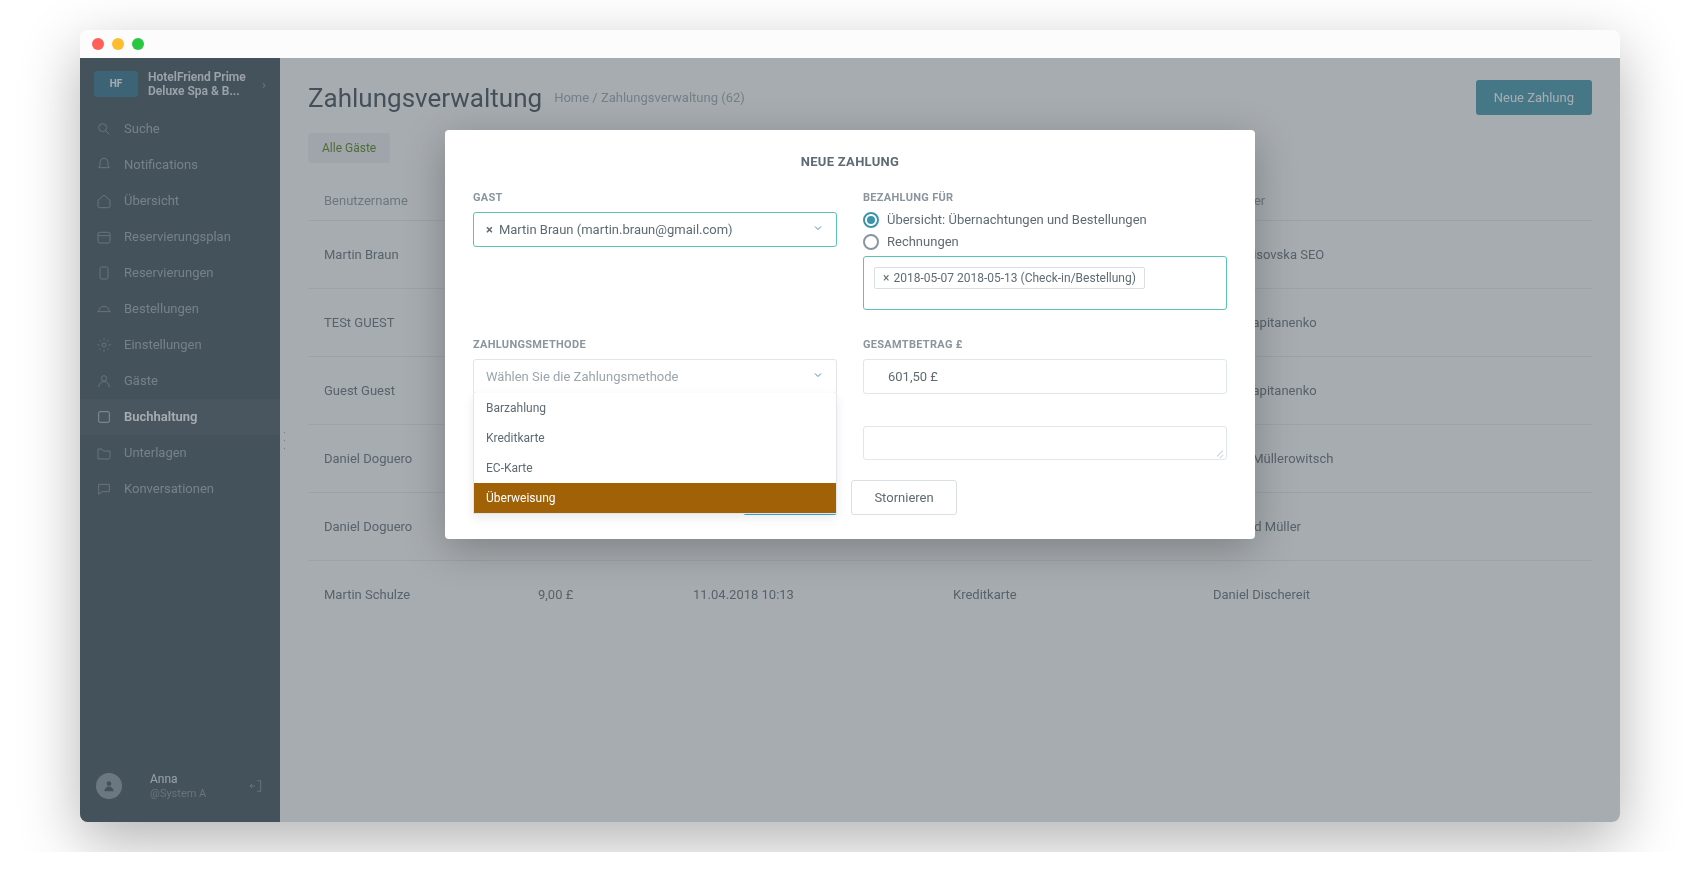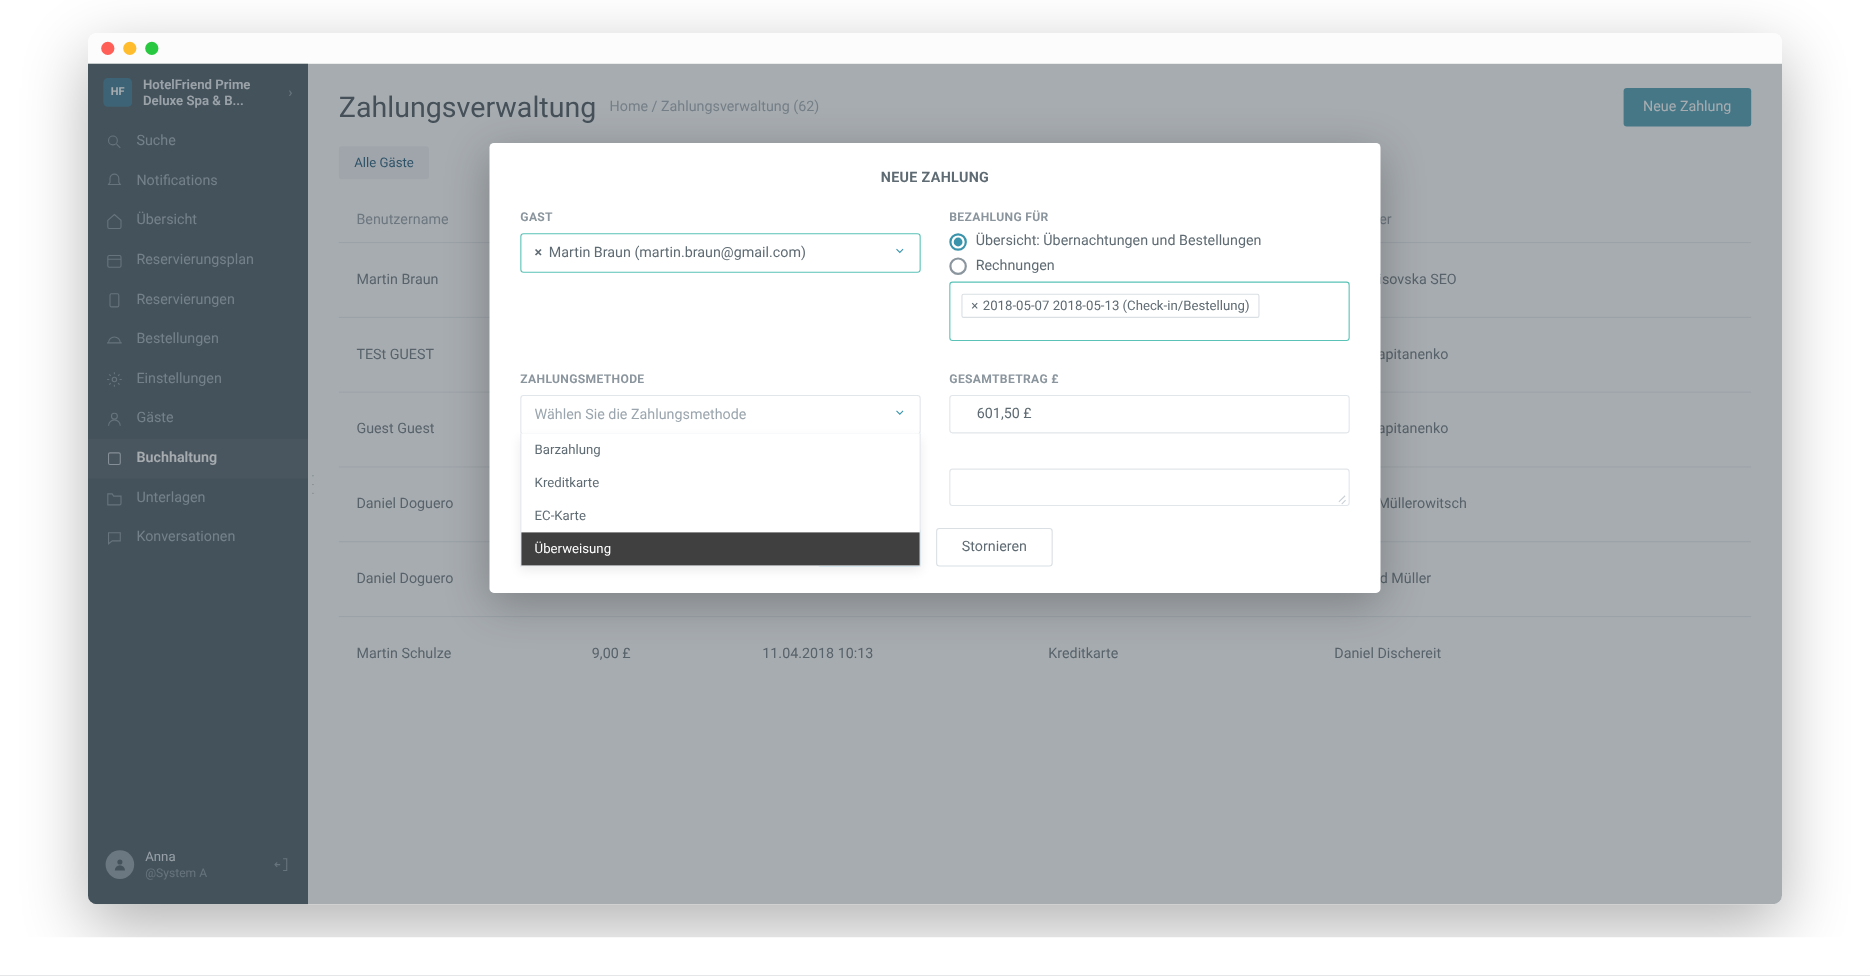--- a/index.html
+++ b/index.html
@@ -18,52 +18,52 @@
 .titlebar { height: 28px; background: #fcfcfc; display: flex; align-items: center; padding: 0 12px; gap: 8px; }
 .tl-dot { width: 12px; height: 12px; border-radius: 50%; }
 .tl-close { background: #ff5f57; }
 .tl-min { background: #ffbd2e; }
 .tl-max { background: #28c940; }
 
 .app { display: flex; height: calc(100% - 28px); position: relative; }
 
 .sidebar { width: 200px; background: #394b57; color: #9aa9b3; font-size: 13px; display: flex; flex-direction: column; }
 .hotel-header { display: flex; align-items: center; padding: 12px 14px; color: #e7edf1; font-weight: 600; line-height: 1.2; }
-.hotel-logo { width: 26px; height: 26px; background: #2b6f8a; border-radius: 4px; margin-right: 10px; display:flex; align-items:center; justify-content:center; font-size:10px; color:#fff; font-weight:bold; }
+.hotel-logo { width: 44px; height: 26px; background: #2b6f8a; border-radius: 4px; margin-right: 10px; display:flex; align-items:center; justify-content:center; font-size:10px; color:#fff; font-weight:bold; }
 .hotel-name { flex: 1; font-size: 12px; }
 .chev { color: #7e8e98; }
 
 .side-item { display: flex; align-items: center; padding: 10px 16px; gap: 12px; cursor: pointer; color: #9aa9b3; }
 .side-item.active { background: #44525c; color: #fff; font-weight: 600; }
 .side-icon { width: 16px; height: 16px; display:inline-flex; align-items:center; justify-content:center; }
 .side-icon svg { width:16px; height:16px; stroke:#7e8e98; fill:none; stroke-width:1.5; }
 .side-item.active .side-icon svg { stroke:#b8c4cc; }
 
 .section-label { padding: 18px 16px 8px; font-size: 11px; font-weight: 700; color: #dfe6eb; letter-spacing: .3px; }
 
-.user-block { margin-top: auto; padding: 14px 16px 22px; display:flex; align-items:center; gap:10px; }
+.user-block { margin-top: auto; padding: 14px 16px 22px; display:flex; align-items:center; gap:28px; }
 .avatar { width: 26px; height: 26px; border-radius: 50%; background: #8997a1; display:flex; align-items:center; justify-content:center; }
 .avatar svg { width:14px; height:14px; fill:#394b57; }
 .user-info { flex:1; line-height:1.2; }
 .user-name { color:#dfe6eb; font-size:12px; }
 .user-role { color:#7e8e98; font-size:11px; }
 .logout { width:16px; height:16px; }
 .logout svg { stroke:#7e8e98; fill:none; stroke-width:1.5; }
 
 .drag-handle { position:absolute; left:200px; top:50%; transform:translateY(-50%); width:8px; height:24px; display:flex; flex-direction:column; justify-content:space-around; align-items:center; z-index:2; }
 .drag-handle span { width:1px; height:1px; background:#9aa9b3; }
 
 .main { flex:1; background:#fff; overflow:hidden; position:relative; }
 .page-header { display:flex; align-items:center; padding: 22px 28px 10px; }
 .page-title { font-size: 26px; font-weight:400; color:#3a4750; margin-right:12px; }
 .breadcrumb { color:#9aa5ad; font-size:13px; }
 .new-btn { margin-left:auto; background:#3a94ac; color:#fff; border:none; padding:10px 18px; border-radius:3px; font-size:13px; cursor:pointer; }
 
 .filter-row { padding: 8px 28px 18px; }
-.filter-btn { background:#eef1f4; border:none; color:#0c4a6e; padding:8px 14px; border-radius:3px; font-size:12px; cursor:pointer; }
+.filter-btn { background:#eef1f4; border:none; color:#4d7c0f; padding:8px 14px; border-radius:3px; font-size:12px; cursor:pointer; }
 
 .table { padding: 0 28px; }
 .thead { display:flex; color:#8a959d; font-size:13px; padding:12px 0; }
 .trow { display:flex; padding:26px 0; border-top:1px solid #e7ebee; font-size:13px; color:#5f6b73; }
 .c1 { flex: 0 0 230px; padding-left:16px; }
 .c2 { flex: 0 0 155px; }
 .c3 { flex: 0 0 260px; }
 .c4 { flex: 0 0 260px; }
 .c5 { flex: 1; }
 
@@ -87,21 +87,21 @@
 .tag-box { border:1px solid #5ac2b6; border-radius:3px; padding:10px 10px 20px; min-height:48px; }
 .tag { display:inline-flex; align-items:center; border:1px solid #d9dfe3; border-radius:2px; padding:3px 8px; font-size:12px; color:#5f6b73; gap:4px; }
 
 .method-row { margin-top:28px; display:flex; gap:26px; }
 .plain-select { border:1px solid #e1e6ea; border-radius:3px; padding:9px 12px; display:flex; align-items:center; font-size:13px; color:#9aa5ad; position:relative; }
 .plain-select .chev-d { margin-left:auto; color:#3a94ac; }
 .amount-box { border:1px solid #e1e6ea; border-radius:3px; padding:9px 24px; font-size:13px; color:#5f6b73; }
 
 .dropdown { position:absolute; top:100%; left:-1px; right:-1px; background:#fff; border:1px solid #e1e6ea; border-top:none; z-index:20; box-shadow:0 4px 10px rgba(0,0,0,0.08); }
 .dd-item { padding:8px 12px; font-size:12px; color:#5f6b73; cursor:pointer; }
-.dd-item.hl { background:#404040; color:#fff; }
+.dd-item.hl { background:#a16207; color:#fff; }
 
 .textarea-ghost { border:1px solid #e1e6ea; border-radius:3px; height:34px; margin-top:32px; position:relative; }
 .resize-grip { position:absolute; right:2px; bottom:2px; width:10px; height:10px; }
 .resize-grip::before, .resize-grip::after { content:''; position:absolute; background:#c9d0d6; height:1px; }
 .resize-grip::before { width:8px; transform:rotate(-45deg); right:0; bottom:3px; }
 .resize-grip::after { width:5px; transform:rotate(-45deg); right:0; bottom:0; }
 
 .modal-actions { display:flex; justify-content:center; gap:14px; margin-top:20px; }
 .btn-primary { background:#2cace6; color:#fff; border:none; padding:9px 22px; border-radius:3px; font-size:13px; cursor:pointer; }
 .btn-secondary { background:#fff; color:#5f6b73; border:1px solid #d9dfe3; padding:9px 22px; border-radius:3px; font-size:13px; cursor:pointer; }

